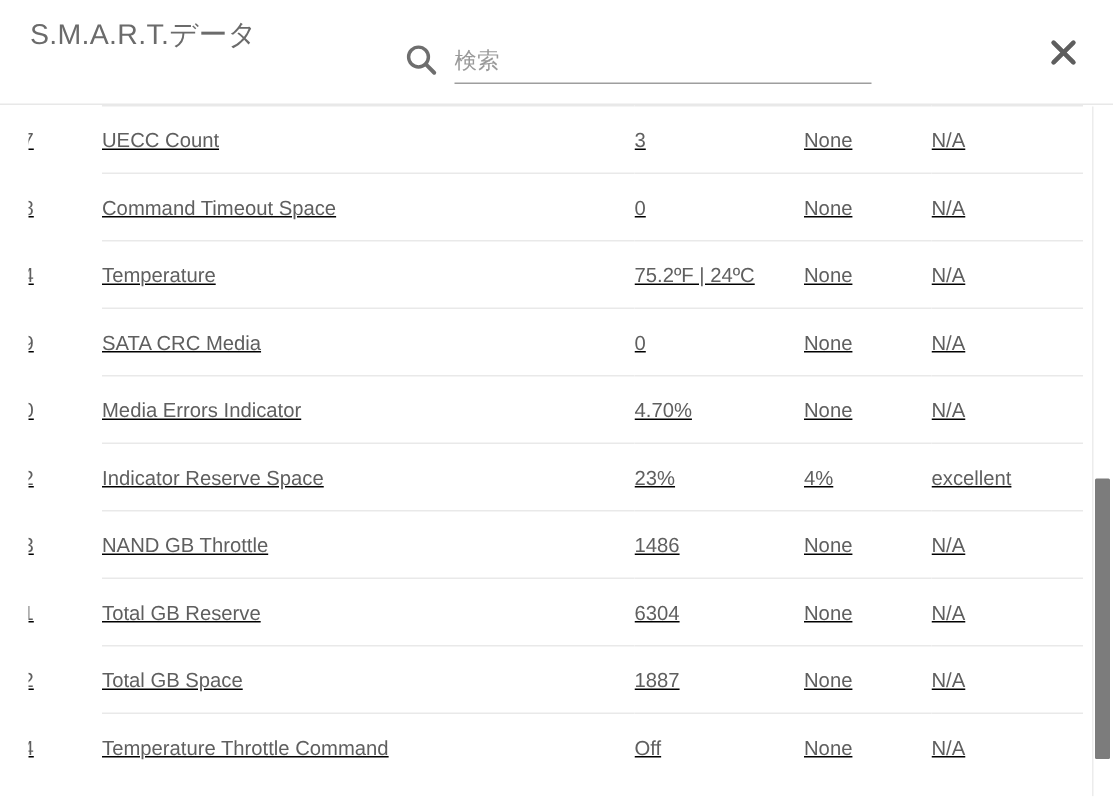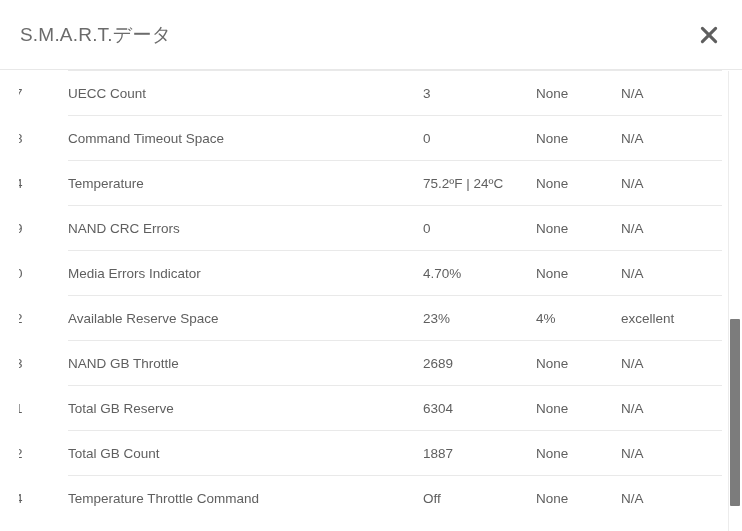--- a/index.html
+++ b/index.html
@@ -27,21 +27,21 @@
     position: relative;
     height: 70px;
     box-sizing: border-box;
     border-bottom: 1px solid #e8e8e8;
     background: #ffffff;
   }
 
   .dialog-title {
     position: absolute;
     left: 20px;
-    top: 22px;
+    top: 10px;
     font-size: 19px;
     color: #6b6b6b;
     letter-spacing: 0.2px;
     white-space: nowrap;
   }
 
   .search-wrap {
     position: absolute;
     left: 268px;
     top: 22px;
@@ -98,20 +98,21 @@
     padding: 0;
   }
   .close-button svg { display: block; }
 
   
   .table-scroll {
     position: relative;
     height: 461px;
     overflow: hidden;
     background: #ffffff;
+    text-decoration: underline;
   }
 
   .smart-table {
     width: 742px;
     border-collapse: collapse;
     table-layout: fixed;
   }
 
   .smart-table tr {
     height: 45px;
@@ -184,20 +185,31 @@
 </style>
 </head>
 <body>
 
 <div id="app">
 
   <div class="header">
 
     <div class="dialog-title">S.M.A.R.T.データ</div>
 
+    <div class="search-wrap">
+      <span class="search-icon">
+        <svg width="26" height="26" viewBox="0 0 26 26" aria-hidden="true">
+          <circle cx="11" cy="11" r="6.6" fill="none" stroke="#6e6e6e" stroke-width="2.3"></circle>
+          <line x1="15.8" y1="15.8" x2="21.5" y2="21.5" stroke="#6e6e6e" stroke-width="2.6" stroke-linecap="round"></line>
+        </svg>
+      </span>
+      <div class="search-field">
+        <input class="search-input" type="text" placeholder="検索" style="">
+      </div>
+    </div>
 
     <button class="close-button">
       <svg width="20" height="20" viewBox="0 0 20 20" aria-hidden="true">
         <line x1="3.4" y1="3.4" x2="16.6" y2="16.6" stroke="#5e5e5e" stroke-width="3.1" stroke-linecap="round"></line>
         <line x1="16.6" y1="3.4" x2="3.4" y2="16.6" stroke="#5e5e5e" stroke-width="3.1" stroke-linecap="round"></line>
       </svg>
     </button>
   </div>
 
   <div class="table-scroll">
@@ -222,61 +234,61 @@
           <tr>
             <td class="col-id">194</td>
             <td class="col-name">Temperature</td>
             <td class="col-value">75.2ºF | 24ºC</td>
             <td class="col-thresh">None</td>
             <td class="col-status">N/A</td>
             <td class="col-pad"></td>
           </tr>
           <tr>
             <td class="col-id">199</td>
-            <td class="col-name">NAND CRC Errors</td>
+            <td class="col-name">SATA CRC Media</td>
             <td class="col-value">0</td>
             <td class="col-thresh">None</td>
             <td class="col-status">N/A</td>
             <td class="col-pad"></td>
           </tr>
           <tr>
             <td class="col-id">230</td>
             <td class="col-name">Media Errors Indicator</td>
             <td class="col-value">4.70%</td>
             <td class="col-thresh">None</td>
             <td class="col-status">N/A</td>
             <td class="col-pad"></td>
           </tr>
           <tr>
             <td class="col-id">232</td>
-            <td class="col-name">Available Reserve Space</td>
+            <td class="col-name">Indicator Reserve Space</td>
             <td class="col-value">23%</td>
             <td class="col-thresh">4%</td>
             <td class="col-status">excellent</td>
             <td class="col-pad"></td>
           </tr>
           <tr>
             <td class="col-id">233</td>
             <td class="col-name">NAND GB Throttle</td>
-            <td class="col-value">2689</td>
+            <td class="col-value">1486</td>
             <td class="col-thresh">None</td>
             <td class="col-status">N/A</td>
             <td class="col-pad"></td>
           </tr>
           <tr>
             <td class="col-id">241</td>
             <td class="col-name">Total GB Reserve</td>
             <td class="col-value">6304</td>
             <td class="col-thresh">None</td>
             <td class="col-status">N/A</td>
             <td class="col-pad"></td>
           </tr>
           <tr>
             <td class="col-id">242</td>
-            <td class="col-name">Total GB Count</td>
+            <td class="col-name">Total GB Space</td>
             <td class="col-value">1887</td>
             <td class="col-thresh">None</td>
             <td class="col-status">N/A</td>
             <td class="col-pad"></td>
           </tr>
           <tr>
             <td class="col-id">244</td>
             <td class="col-name">Temperature Throttle Command</td>
             <td class="col-value">Off</td>
             <td class="col-thresh">None</td>

